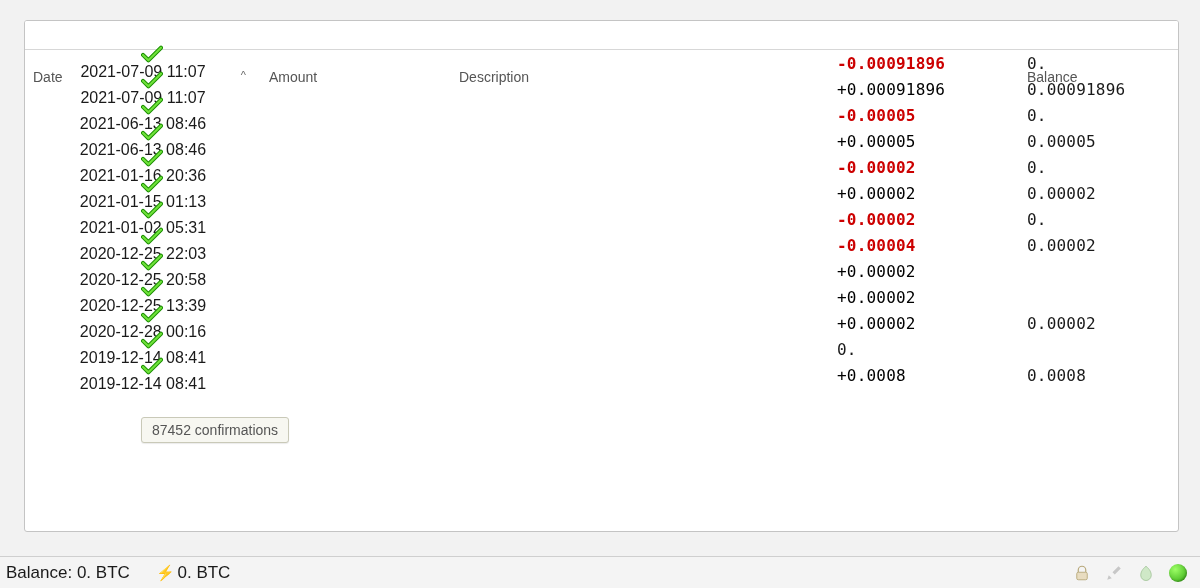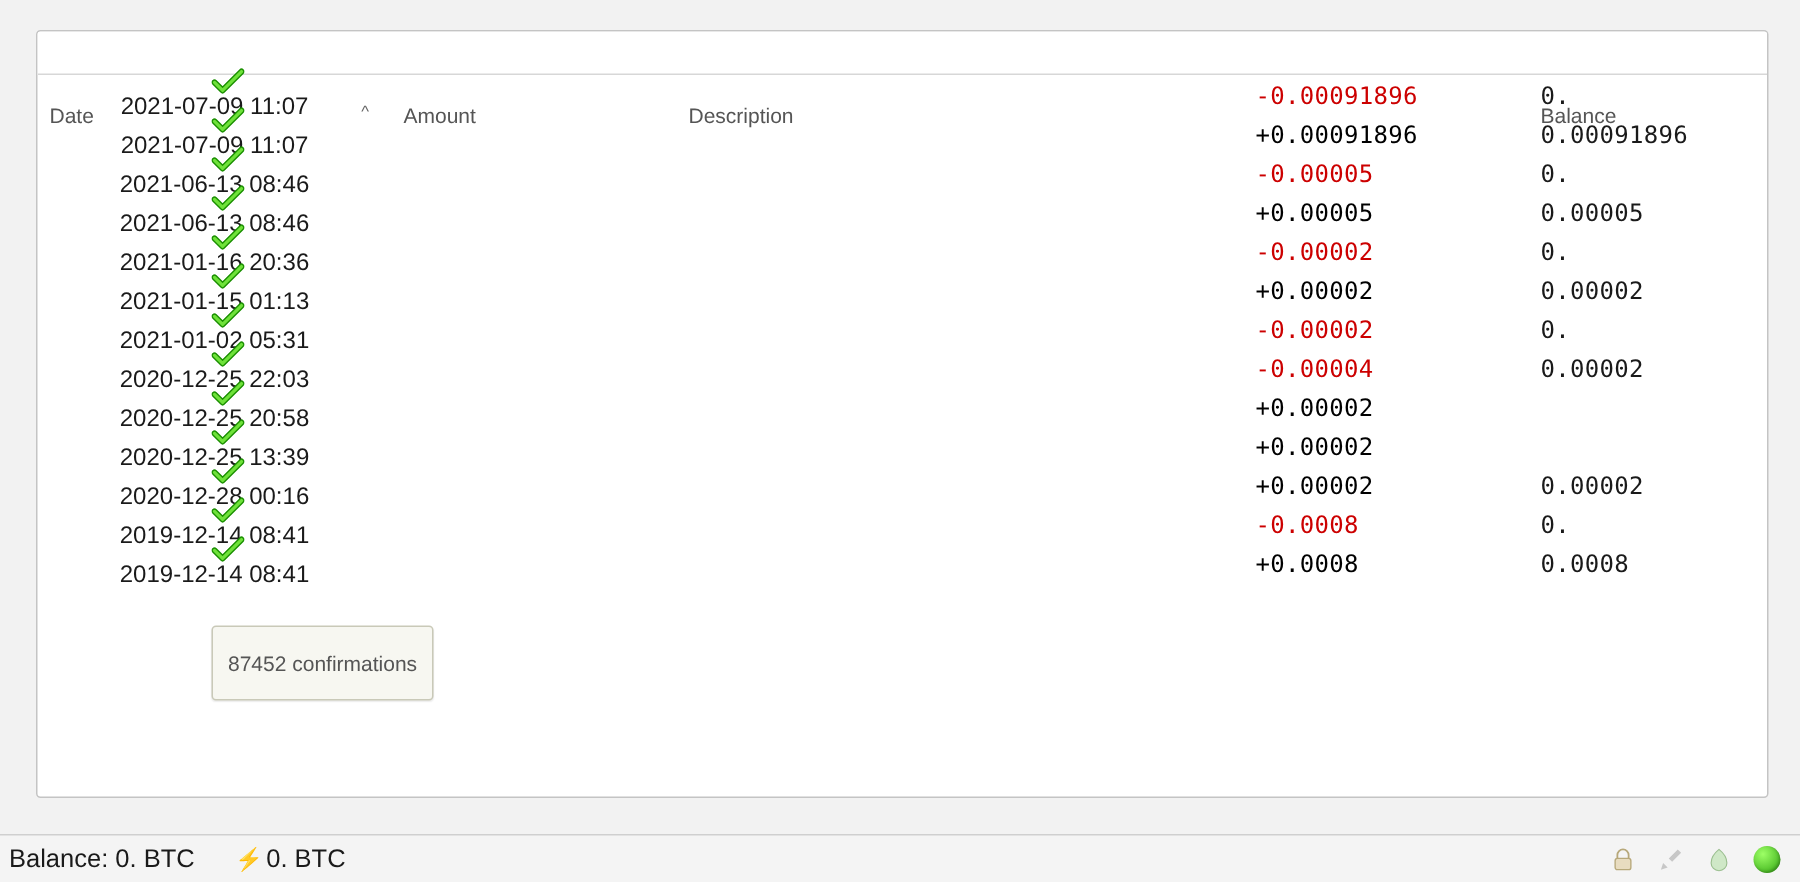--- a/index.html
+++ b/index.html
@@ -55,34 +55,34 @@
     display: flex;
     height: 26px;
     align-items: center;
     font-size: 16px;
   }
   .cell { padding: 0 8px; box-sizing: border-box; }
   .cell-date { width: 236px; display: flex; align-items: center; flex-direction: column; }
   .cell-desc { width: 568px; }
   .cell-amt  { width: 190px; font-family: "Menlo","Consolas",monospace; letter-spacing: 0.2px;}
   .cell-bal  { flex: 1; font-family: "Menlo","Consolas",monospace; letter-spacing: 0.2px;}
-  .amt-neg { color: #cc0000; }
+  .amt-neg { color: #cc0000; font-weight: bold; }
   .amt-pos { color: #000000; }
   .check {
     width: 22px; height: 18px;
     margin-left: 28px; margin-right: 10px;
     flex: 0 0 auto;
   }
   .tooltip {
     position: absolute;
     left: 116px; top: 396px;
     background: #f7f7f1;
     border: 1px solid #c9c9b8;
     border-radius: 3px;
-    padding: 16px 10px;
+    padding: 4px 10px;
     font-size: 14px;
     color: #555;
     box-shadow: 0 1px 1px rgba(0,0,0,0.08);
   }
   .statusbar {
     position: absolute;
     left: 0; bottom: 0;
     width: 100%; height: 32px;
     border-top: 1px solid #cfcfcf;
     background: #f4f4f4;
@@ -270,21 +270,20 @@
       </div>
       <div class="row">
         <div class="cell cell-date">
           <span class="check"><svg viewBox="0 0 24 20" width="22" height="18">
               <path d="M2 11 L8 17 L22 3" fill="none" stroke="#1a8f00" stroke-width="4.5" stroke-linecap="round" stroke-linejoin="round"></path>
               <path d="M2 11 L8 17 L22 3" fill="none" stroke="#6fe23a" stroke-width="2.4" stroke-linecap="round" stroke-linejoin="round"></path>
             </svg></span>
           <span>2019-12-14 08:41</span>
         </div>
         <div class="cell cell-desc"></div>
-        <div class="cell cell-amt amt-neg">-0.0008</div>
         <div class="cell cell-bal">0.</div>
       </div>
       <div class="row">
         <div class="cell cell-date">
           <span class="check"><svg viewBox="0 0 24 20" width="22" height="18">
               <path d="M2 11 L8 17 L22 3" fill="none" stroke="#1a8f00" stroke-width="4.5" stroke-linecap="round" stroke-linejoin="round"></path>
               <path d="M2 11 L8 17 L22 3" fill="none" stroke="#6fe23a" stroke-width="2.4" stroke-linecap="round" stroke-linejoin="round"></path>
             </svg></span>
           <span>2019-12-14 08:41</span>
         </div>

